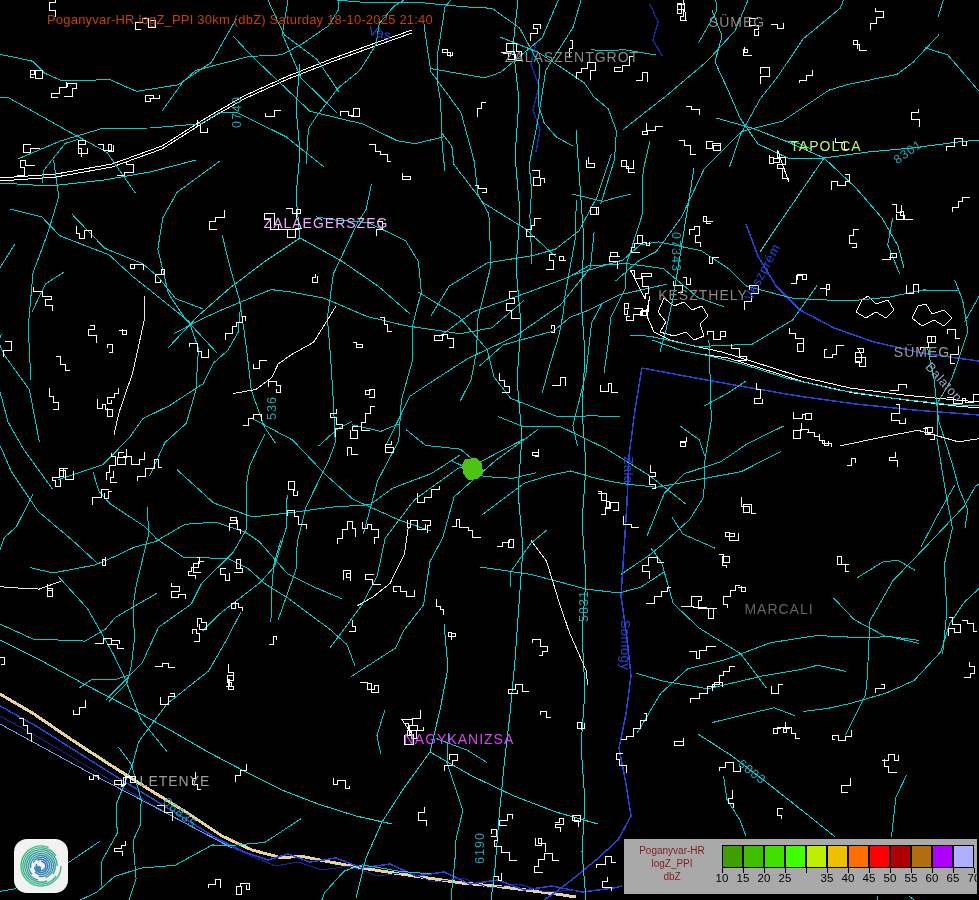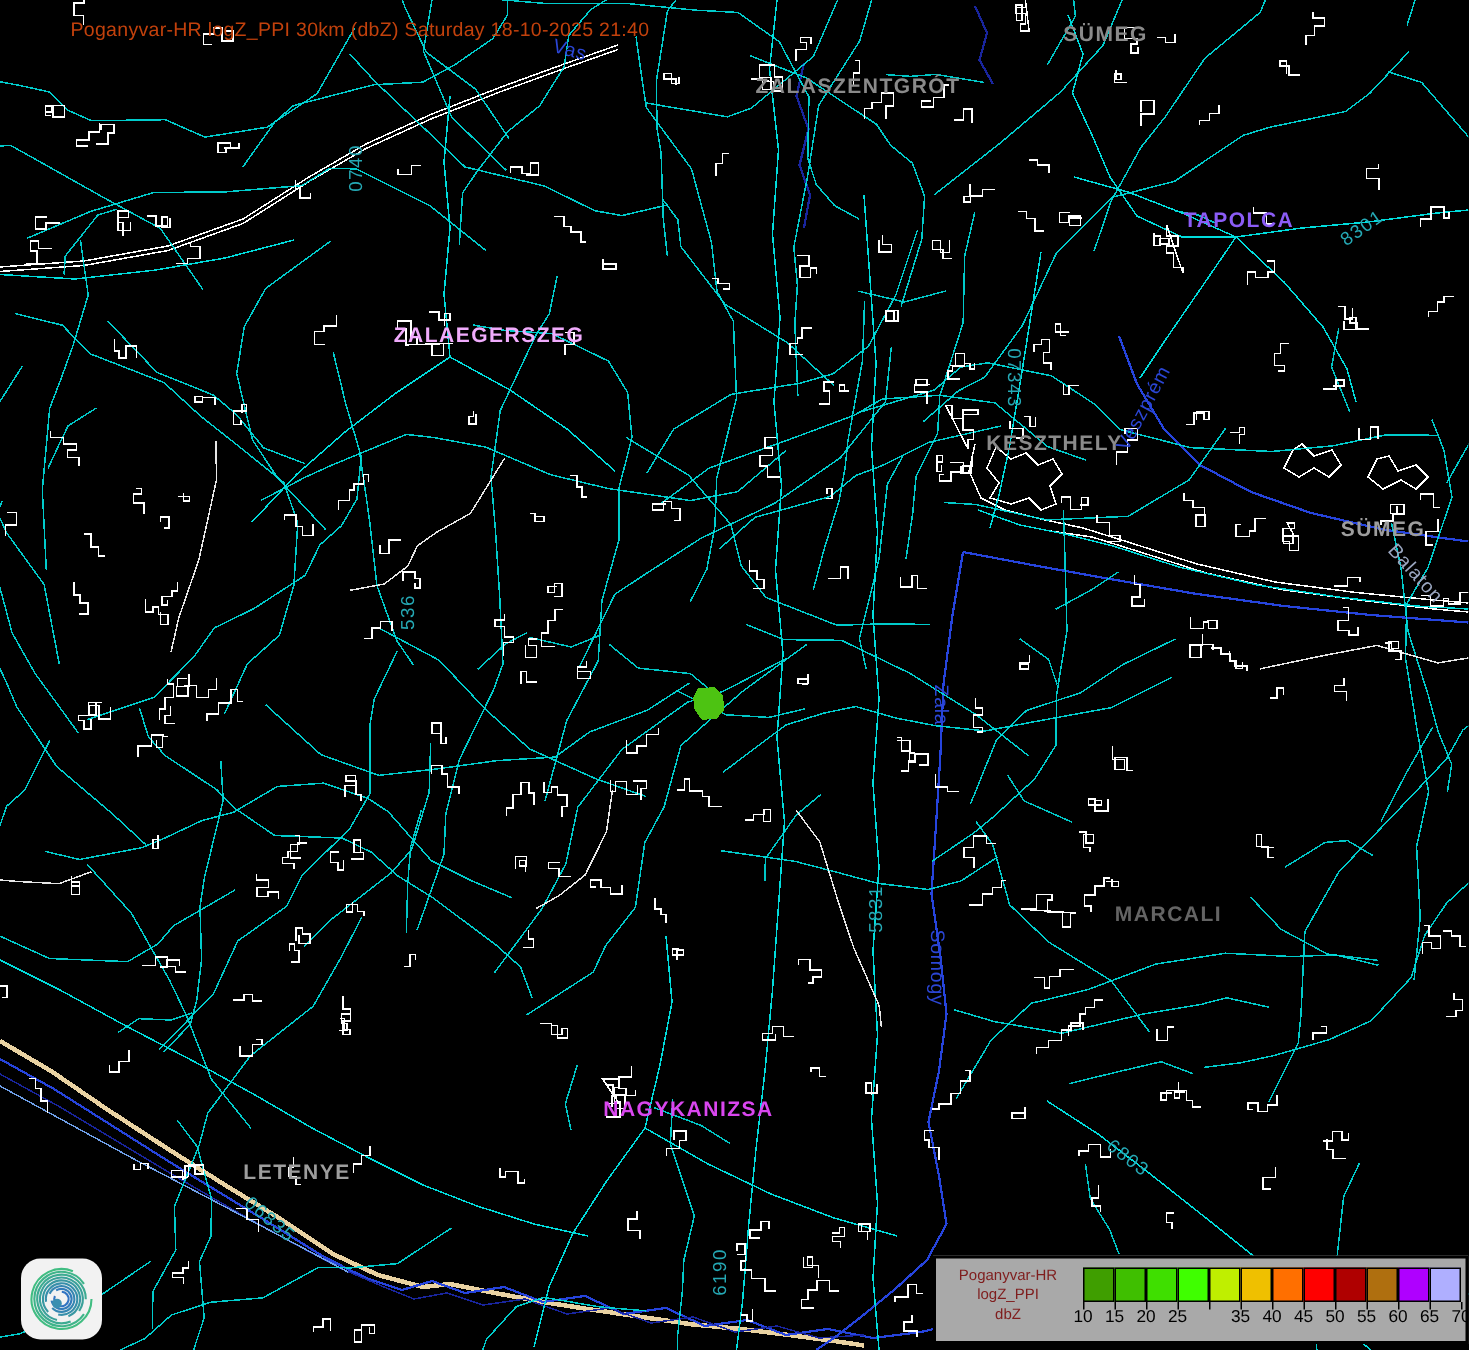--- a/index.html
+++ b/index.html
@@ -1,21 +1,21 @@
 <!DOCTYPE html>
 <html><head>
 <meta charset="utf-8">
 <style>
   html,body{margin:0;padding:0;background:#000;}
   .stage{position:relative;width:979px;height:900px;background:#000;overflow:hidden;
          font-family:"Liberation Sans",sans-serif;}
   svg.map{position:absolute;left:0;top:0;}
   .title{position:absolute;left:36px;top:12px;color:#c2410c;font-size:13px;letter-spacing:.2px;white-space:nowrap;margin-left:11px;}
   .map-label{position:absolute;white-space:nowrap;pointer-events:none;}
-  .city-label{letter-spacing:1px;font-size:14px;font-weight:bold;}
+  .city-label{letter-spacing:1px;font-size:14px;}
   .road-label{font-size:12.5px;letter-spacing:1px;}
   .region-label{font-size:13px;letter-spacing:.5px;}
   .legend{position:absolute;left:622px;top:837px;width:357px;height:59px;background:#a9a9a9;
           border:2px solid #000;box-sizing:border-box;display:flex;}
   .legend-text{width:96px;color:#7f1d1d;font-size:10px;text-align:center;padding-top:5px;line-height:1.3;}
   .legend-scale{position:relative;flex:1;}
   .legend-cell{position:absolute;top:6px;width:21px;height:23px;border:1px solid #000;box-sizing:border-box;}
   .legend-tick{position:absolute;top:29px;width:1px;height:5px;background:#000;}
   .legend-ticklabel{position:absolute;top:33px;transform:translateX(-50%);font-size:11.5px;color:#000;}
   .logo{position:absolute;left:14px;top:839px;width:54px;height:54px;border-radius:13px;background:#f2f2f2;}
@@ -405,27 +405,27 @@
       <polygon points="861.9,355.5 861.9,362.3 855.5,362.3 855.5,357.2 865.8,357.2 865.8,366.9 859.7,366.9 859.7,361.1 855.3,361.1 855.3,352.4 863.0,352.4 863.0,348.7 858.1,348.7" fill="none" stroke="#ffffff" stroke-width="1" opacity="1"></polygon>
       <polygon points="717.0,608.7 713.6,608.7 713.6,618.0 708.3,618.0 708.3,608.3 698.2,608.3 698.2,600.1 701.2,600.1 701.2,596.4 691.0,596.4 691.0,606.1 680.9,606.1" fill="none" stroke="#ffffff" stroke-width="1" opacity="1"></polygon>
       <polygon points="412.7,735.6 404.4,735.6 404.4,744.8 413.2,744.8 413.2,734.7 409.6,734.7 409.6,725.0 412.8,725.0 412.8,719.4 401.8,719.4" fill="none" stroke="#ffffff" stroke-width="1" opacity="1"></polygon>
       <polygon points="121.6,786.4 121.6,780.2 114.3,780.2 114.3,784.5 123.3,784.5 123.3,777.3 130.0,777.3 130.0,782.7 135.6,782.7 135.6,776.8 125.6,776.8 125.6,784.4" fill="none" stroke="#ffffff" stroke-width="1" opacity="1"></polygon>
       <polygon points="465,459 476,458 482,464 483,473 478,479 468,480 463,473 462,465" fill="#4dc312"></polygon>
     </svg>
 
   <div id="labels">
       <div class="map-label city-label" style="left: 737px; top: 22px; color: rgb(138, 138, 138); transform: translate(-50%, -50%) rotate(0deg);">SÜMEG</div>
       <div class="map-label city-label" style="left: 572px; top: 57px; color: rgb(138, 138, 138); transform: translate(-50%, -50%) rotate(0deg);">ZALASZENTGRÓT</div>
-      <div class="map-label city-label" style="left: 826px; top: 146px; color: #8b5cf6; transform: translate(-50%, -50%) rotate(0deg);">TAPOLCA</div>
+      <div class="map-label city-label" style="left: 826px; top: 146px; color: #bef264; transform: translate(-50%, -50%) rotate(0deg);">TAPOLCA</div>
       <div class="map-label city-label" style="left: 326px; top: 223px; color: #f0abfc; transform: translate(-50%, -50%) rotate(0deg);">ZALAEGERSZEG</div>
       <div class="map-label city-label" style="left: 703px; top: 295px; color: rgb(138, 138, 138); transform: translate(-50%, -50%) rotate(0deg);">KESZTHELY</div>
       <div class="map-label city-label" style="left: 922px; top: 352px; color: rgb(157, 157, 157); transform: translate(-50%, -50%) rotate(0deg);">SÜMEG</div>
       <div class="map-label city-label" style="left: 779px; top: 609px; color: rgb(100, 100, 100); transform: translate(-50%, -50%) rotate(0deg);">MARCALI</div>
       <div class="map-label city-label" style="left: 459px; top: 739px; color: #d946ef; transform: translate(-50%, -50%) rotate(0deg);">NAGYKANIZSA</div>
-      <div class="map-label city-label" style="left: 175px; top: 781px; color: rgb(157, 157, 157); transform: translate(-50%, -50%) rotate(0deg); margin-left: 23px;">LETENYE</div>
+      <div class="map-label city-label" style="left: 175px; top: 781px; color: rgb(157, 157, 157); transform: translate(-50%, -50%) rotate(0deg);">LETENYE</div>
       <div class="map-label road-label" style="left: 237px; top: 112px; color: rgb(37, 169, 181); transform: translate(-50%, -50%) rotate(-90deg);">0740</div>
       <div class="map-label road-label" style="left: 272px; top: 408px; color: rgb(37, 169, 181); transform: translate(-50%, -50%) rotate(-90deg);">536</div>
       <div class="map-label road-label" style="left: 676px; top: 252px; color: rgb(37, 169, 181); transform: translate(-50%, -50%) rotate(90deg);">07343</div>
       <div class="map-label road-label" style="left: 908px; top: 152px; color: rgb(37, 169, 181); transform: translate(-50%, -50%) rotate(-35deg);">8301</div>
       <div class="map-label road-label" style="left: 584px; top: 606px; color: rgb(37, 169, 181); transform: translate(-50%, -50%) rotate(-90deg);">5831</div>
       <div class="map-label road-label" style="left: 752px; top: 772px; color: rgb(37, 169, 181); transform: translate(-50%, -50%) rotate(38deg);">6803</div>
       <div class="map-label road-label" style="left: 180px; top: 813px; color: rgb(37, 169, 181); transform: translate(-50%, -50%) rotate(40deg);">06835</div>
       <div class="map-label road-label" style="left: 480px; top: 848px; color: rgb(37, 169, 181); transform: translate(-50%, -50%) rotate(-90deg);">6190</div>
       <div class="map-label region-label" style="left: 380px; top: 33px; color: rgb(43, 70, 214); transform: translate(-50%, -50%) rotate(15deg);">Vas</div>
       <div class="map-label region-label" style="left: 762px; top: 272px; color: rgb(43, 70, 214); transform: translate(-50%, -50%) rotate(-62deg);">Veszprém</div>

